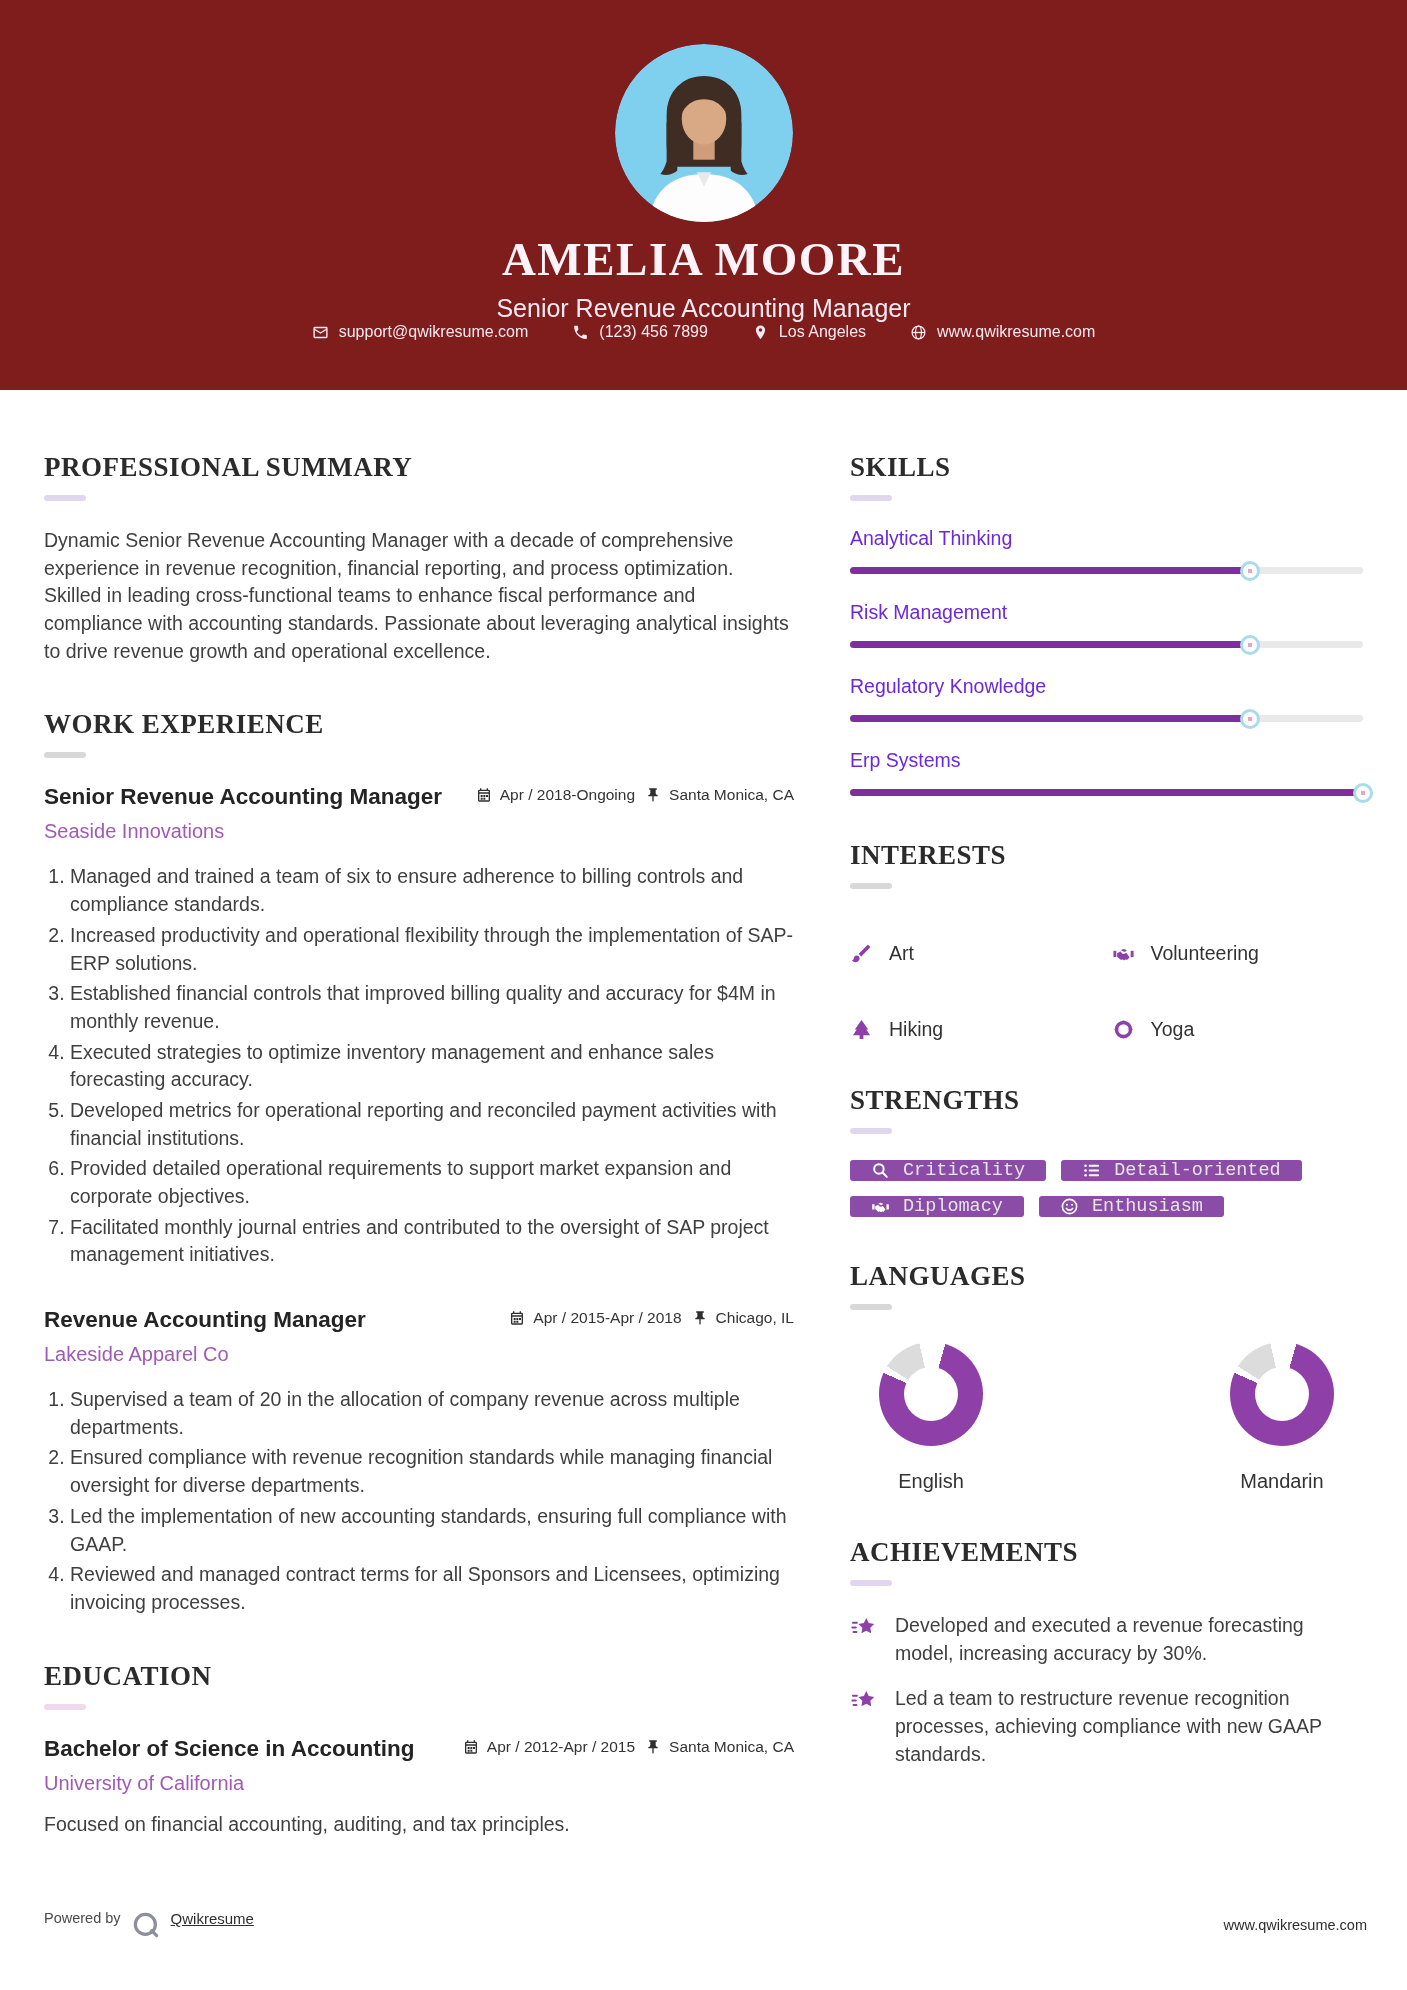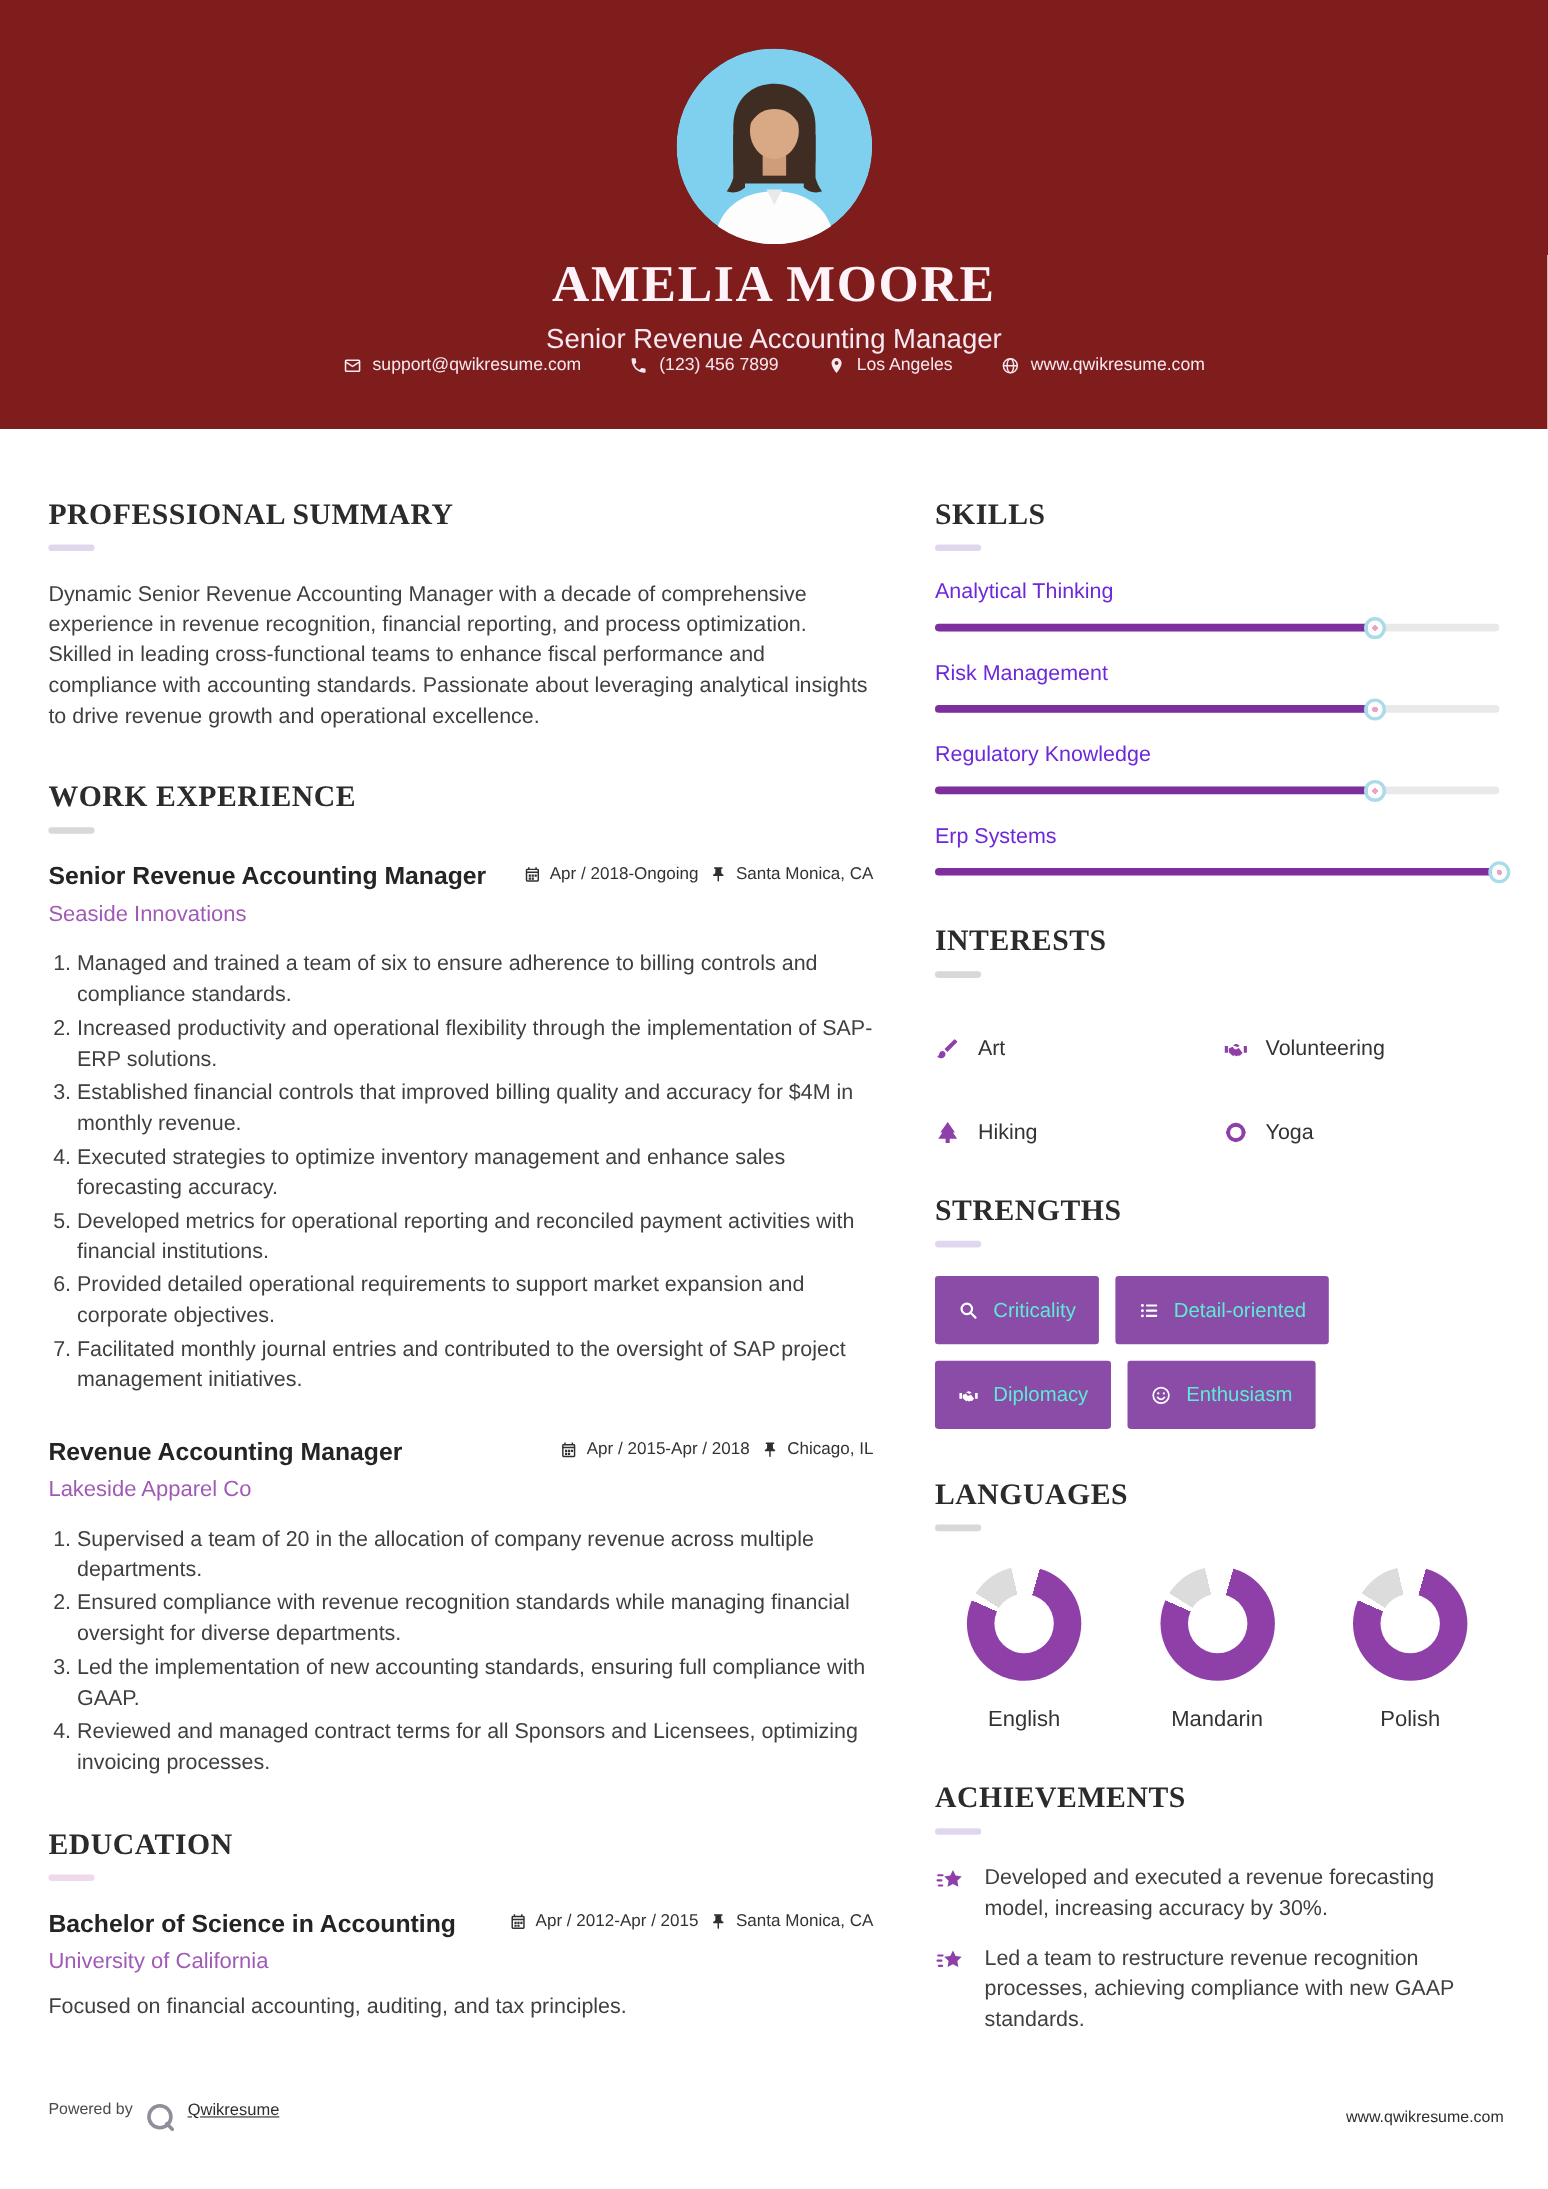--- a/index.html
+++ b/index.html
@@ -51,22 +51,22 @@
   .skill-knob{position:absolute;top:50%;transform:translateY(-50%);width:20px;height:20px;border-radius:50%;
     border:3px solid #a9dbeb;background:radial-gradient(circle,#e8a5c0 0 2.5px,#fdfdfd 2.5px);box-sizing:border-box;}
 
   
   .interests-grid{display:grid;grid-template-columns:1fr 1fr;row-gap:26px;column-gap:10px;}
   .interest{display:flex;align-items:center;gap:16px;font-size:19.5px;color:#333;margin-top:27px;}
   .interest .icon{width:23px;height:23px;color:#8e3fa8;flex:none;}
 
   
   .strengths-wrap{display:flex;flex-wrap:wrap;gap:15px;}
-  .strength-btn{display:inline-flex;align-items:center;gap:13px;background:#8a4ca6;color:#5eead4;border:none;
-    font-family:Liberation Sans, sans-serif;font-size:18.5px;padding:20px 21px;border-radius:3px;}
+  .strength-btn{display:inline-flex;align-items:center;gap:13px;background:#8a4ca6;color:#e5e5e5;border:none;
+    font-family:Liberation Mono, monospace;font-size:18.5px;padding:0 21px;border-radius:3px;}
   .strength-btn .icon{width:19px;height:19px;color:#fff;}
 
   
   .langs{display:flex;justify-content:space-between;padding:6px 6px 0;}
   .lang{width:150px;text-align:center;}
   .donut{position:relative;width:104px;height:104px;border-radius:50%;margin:0 auto;}
   .donut::after{content:"";position:absolute;inset:25px;background:#fff;border-radius:50%;}
   .lang-label{margin-top:24px;font-size:20px;color:#333;}
 
   
@@ -409,24 +409,20 @@
         <div class="rule rule-gray"></div>
         <div class="langs" id="languages">
             <div class="lang">
     <div class="donut" style="background: conic-gradient(rgb(255, 255, 255) 0deg, rgb(255, 255, 255) 16deg, rgb(142, 63, 168) 16deg, rgb(142, 63, 168) 294deg, rgb(255, 255, 255) 294deg, rgb(255, 255, 255) 302deg, rgb(220, 220, 220) 302deg, rgb(220, 220, 220) 347deg, rgb(255, 255, 255) 347deg, rgb(255, 255, 255) 360deg);"></div>
     <div class="lang-label">English</div>
   </div>
             <div class="lang">
     <div class="donut" style="background: conic-gradient(rgb(255, 255, 255) 0deg, rgb(255, 255, 255) 16deg, rgb(142, 63, 168) 16deg, rgb(142, 63, 168) 294deg, rgb(255, 255, 255) 294deg, rgb(255, 255, 255) 302deg, rgb(220, 220, 220) 302deg, rgb(220, 220, 220) 347deg, rgb(255, 255, 255) 347deg, rgb(255, 255, 255) 360deg);"></div>
     <div class="lang-label">Mandarin</div>
   </div>
-            <div class="lang">
-    <div class="donut" style="background: conic-gradient(rgb(255, 255, 255) 0deg, rgb(255, 255, 255) 16deg, rgb(142, 63, 168) 16deg, rgb(142, 63, 168) 294deg, rgb(255, 255, 255) 294deg, rgb(255, 255, 255) 302deg, rgb(220, 220, 220) 302deg, rgb(220, 220, 220) 347deg, rgb(255, 255, 255) 347deg, rgb(255, 255, 255) 360deg);"></div>
-    <div class="lang-label">Polish</div>
-  </div>
           </div>
       </section>
 
       <section>
         <h3 class="sec-title">ACHIEVEMENTS</h3>
         <div class="rule rule-lavender"></div>
         <div id="achievements">
             <div class="achv">
     <span class="icon">
                 <svg viewBox="0 0 24 24">

